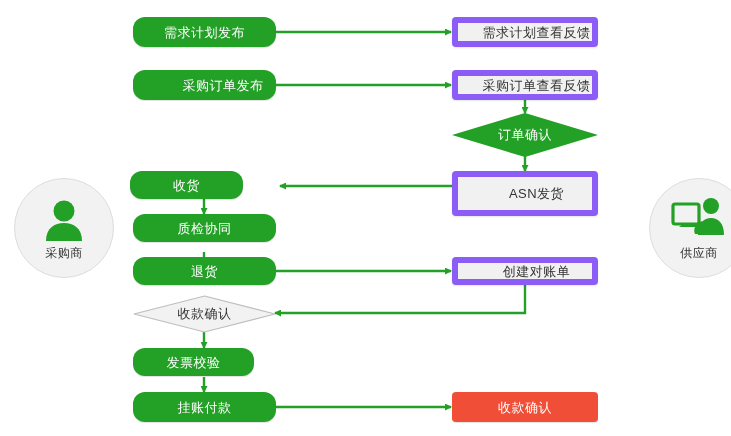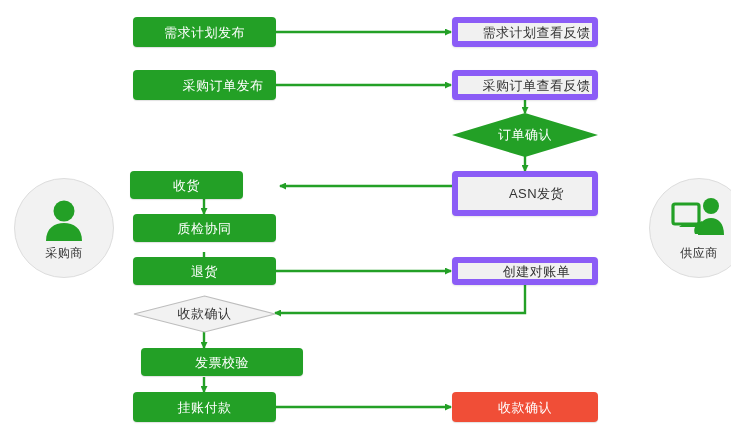--- a/index.html
+++ b/index.html
@@ -34,21 +34,21 @@
     justify-content: center;
     font-size: 13px;
     line-height: 1;
     letter-spacing: 0.5px;
     z-index: 3;
   }
 
   .node.green {
     background: #23a026;
     color: #ffffff;
-    border-radius: 4px;
+    border-radius: 12px;
     box-shadow: 0 1px 1px rgba(0,0,0,0.12);
   }
   .node.gray {
     background: #f1f1f1;
     color: #333333;
     border: 6px solid #8b5cf6;
     border-radius: 4px;
     box-shadow: 0 1px 2px rgba(0,0,0,0.10);
     padding-left: 23px;
   }
@@ -214,21 +214,21 @@
     <span>创建对账单</span>
   </div>
 
   <div class="diamond white" style="left:133px; top:295px; width:143px; height:38px;">
     <svg width="143" height="38" viewBox="0 0 143 38">
       <polygon points="71.5,1 142,19 71.5,37 1,19" fill="#f2f2f2" stroke="#bdbdbd" stroke-width="1.2"></polygon>
     </svg>
     <div class="dlabel">收款确认</div>
   </div>
 
-  <div class="node green" style="left:133px; top:348px; width:162px; height:28px;margin-left:8px;">
+  <div class="node green" style="left:133px; top:348px; width:121px; height:28px;">
     <span>发票校验</span>
   </div>
 
   <div class="node green" style="left:133px; top:392px; width:143px; height:30px;">
     <span>挂账付款</span>
   </div>
 
   <div class="node red" style="left:452px; top:392px; width:146px; height:30px;">
     <span>收款确认</span>
   </div>

